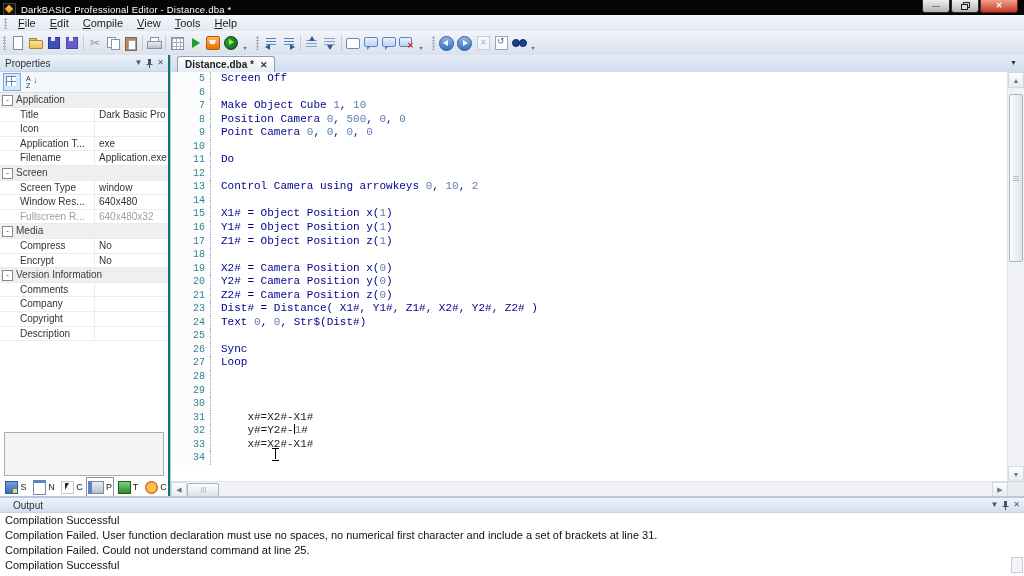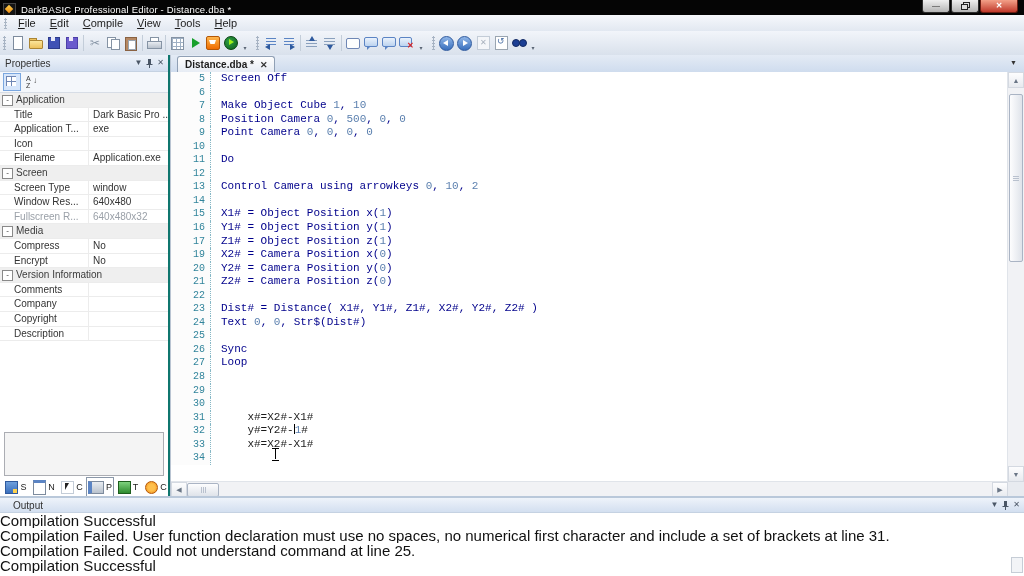--- a/index.html
+++ b/index.html
@@ -90,21 +90,21 @@
   .pt-cat{width:16px;height:16px;border:1px solid #7aa7e0;background:#d6e6fb;position:relative}
   .pt-cat::before{content:"";position:absolute;left:2px;top:2px;width:10px;height:10px;
       background-image:linear-gradient(#6f87b5 1px,transparent 1px),linear-gradient(90deg,#6f87b5 1px,transparent 1px);background-size:5px 5px;background-color:#fff}
   .pt-az{width:16px;height:16px;position:relative;font-size:7px;color:#333;line-height:1}
   .pt-az .a{position:absolute;left:2px;top:1px}.pt-az .z{position:absolute;left:2px;top:8px}
   .pt-az .ar{position:absolute;left:9px;top:3px;font-size:8px;color:#444}
   .pgrid{font-size:10px}
   .prow{height:13.6px;line-height:13.6px;display:flex;border-bottom:1px solid #ececec;background:#fff;overflow:hidden}
   .prow.cat{background:#efefef;color:#3c3c3c}
   .cbox{width:9px;height:9px;border:1px solid #898989;background:#fff;margin:2px 3px 0 2px;font-size:8px;line-height:7px;text-align:center;color:#333;flex:0 0 auto}
-  .plabel{width:74px;padding-left:14px;border-right:1px solid #ececec;color:#333;white-space:nowrap;overflow:hidden;flex:0 0 auto}
+  .plabel{width:74px;padding-left:20px;border-right:1px solid #ececec;color:#333;white-space:nowrap;overflow:hidden;flex:0 0 auto}
   .pvalue{flex:1;padding-left:4px;color:#333;white-space:nowrap;overflow:hidden}
   .prow.disabled .plabel,.prow.disabled .pvalue{color:#9aa0a8}
   .p-desc{position:absolute;left:4px;right:4px;top:377px;height:42px;border:1px solid #abadb3;background:#f4f4f4}
   .p-tabs{position:absolute;left:2px;bottom:1px;height:20px;display:flex;align-items:stretch}
   .ptab{width:26px;display:flex;align-items:center;justify-content:center;gap:2px;font-size:9px;color:#222;border:1px solid transparent}
   .ptab.sel{background:#fff;border:1px solid #8a97a8}
   .bt{width:11px;height:11px;flex:0 0 auto;position:relative}
   .bt-0{background:linear-gradient(#6fa0dc,#3a6fbd);border:1px solid #2f5a9e}
   .bt-0::after{content:"";position:absolute;right:0;bottom:0;width:4px;height:4px;background:#ffd24d}
   .bt-1{background:#fff;border:1px solid #7d8b9d;border-top:3px solid #5b84c4}
@@ -138,21 +138,21 @@
   .sb-thumb{position:absolute;background:linear-gradient(90deg,#fdfdfe,#dfe3ea);border:1px solid #aab4c4;border-radius:2px;box-sizing:border-box}
   .hthumb{background:linear-gradient(#fdfdfe,#dfe3ea)}
   .grip-v{position:absolute;left:3px;right:3px;top:50%;height:5px;margin-top:-2px;background:repeating-linear-gradient(#b9c1ce 0 1px,transparent 1px 2px)}
   .grip-h{position:absolute;top:3px;bottom:3px;left:50%;width:5px;margin-left:-2px;background:repeating-linear-gradient(90deg,#b9c1ce 0 1px,transparent 1px 2px)}
   .sb-corner{position:absolute;right:0;bottom:0;width:16px;height:16px;background:#e8ebf0}
 
   
   .output{position:absolute;left:0;right:0;bottom:0;height:78px;background:#fff;border-top:2px solid #b9c8da}
   .out-head{height:14px;background:linear-gradient(#eef3fa,#d3dff0);border-bottom:1px solid #c5d2e2;display:flex;align-items:center;font-size:10px;color:#333;padding-left:13px}
   .out-body{position:relative}
-  .out-line{height:15px;line-height:15px;font-size:15px;color:#111;white-space:nowrap;overflow:hidden}
+  .out-line{height:15px;line-height:15px;padding-left:5px;font-size:11px;color:#111;white-space:nowrap;overflow:hidden}
   .out-scroll{position:absolute;right:1px;bottom:3px;width:10px;height:14px;border:1px solid #c6cdd6;background:#f2f4f7}
 
   .pin-svg{display:block}
 </style>
 </head>
 <body>
 
 <div class="titlebar">
   <div class="app-icon"></div>
   <span class="title-text">DarkBASIC Professional Editor - Distance.dba *</span>
@@ -249,26 +249,26 @@
   <div class="pgrid">
       <div class="prow cat">
         <span class="cbox">-</span>
         <span>Application</span>
       </div>
       <div class="prow">
         <span class="plabel">Title</span>
         <span class="pvalue">Dark Basic Pro ...</span>
       </div>
       <div class="prow">
+        <span class="plabel">Icon</span>
+        <span class="pvalue"></span>
+      </div>
+      <div class="prow">
         <span class="plabel">Application T...</span>
         <span class="pvalue">exe</span>
-      </div>
-      <div class="prow">
-        <span class="plabel">Icon</span>
-        <span class="pvalue"></span>
       </div>
       <div class="prow">
         <span class="plabel">Filename</span>
         <span class="pvalue">Application.exe</span>
       </div>
       <div class="prow cat">
         <span class="cbox">-</span>
         <span>Screen</span>
       </div>
       <div class="prow">
@@ -361,24 +361,24 @@
       <div class="cl"><span class="ln">8</span><span class="ct">Position Camera <span class="num">0</span>, <span class="num">500</span>, <span class="num">0</span>, <span class="num">0</span></span></div>
       <div class="cl"><span class="ln">9</span><span class="ct">Point Camera <span class="num">0</span>, <span class="num">0</span>, <span class="num">0</span>, <span class="num">0</span></span></div>
       <div class="cl"><span class="ln">10</span><span class="ct"></span></div>
       <div class="cl"><span class="ln">11</span><span class="ct">Do</span></div>
       <div class="cl"><span class="ln">12</span><span class="ct"></span></div>
       <div class="cl"><span class="ln">13</span><span class="ct">Control Camera using arrowkeys <span class="num">0</span>, <span class="num">10</span>, <span class="num">2</span></span></div>
       <div class="cl"><span class="ln">14</span><span class="ct"></span></div>
       <div class="cl"><span class="ln">15</span><span class="ct">X1# = Object Position x(<span class="num">1</span>)</span></div>
       <div class="cl"><span class="ln">16</span><span class="ct">Y1# = Object Position y(<span class="num">1</span>)</span></div>
       <div class="cl"><span class="ln">17</span><span class="ct">Z1# = Object Position z(<span class="num">1</span>)</span></div>
+      <div class="cl"><span class="ln">18</span><span class="ct"></span></div>
       <div class="cl"><span class="ln">19</span><span class="ct">X2# = Camera Position x(<span class="num">0</span>)</span></div>
       <div class="cl"><span class="ln">20</span><span class="ct">Y2# = Camera Position y(<span class="num">0</span>)</span></div>
       <div class="cl"><span class="ln">21</span><span class="ct">Z2# = Camera Position z(<span class="num">0</span>)</span></div>
-      <div class="cl"><span class="ln">22</span><span class="ct"></span></div>
       <div class="cl"><span class="ln">23</span><span class="ct">Dist# = Distance( X1#, Y1#, Z1#, X2#, Y2#, Z2# )</span></div>
       <div class="cl"><span class="ln">24</span><span class="ct">Text <span class="num">0</span>, <span class="num">0</span>, Str$(Dist#)</span></div>
       <div class="cl"><span class="ln">25</span><span class="ct"></span></div>
       <div class="cl"><span class="ln">26</span><span class="ct">Sync</span></div>
       <div class="cl"><span class="ln">27</span><span class="ct">Loop</span></div>
       <div class="cl"><span class="ln">28</span><span class="ct"></span></div>
       <div class="cl"><span class="ln">29</span></div>
       <div class="cl"><span class="ln">30</span><span class="ct"></span></div>
       <div class="cl plain"><span class="ln">31</span><span class="ct">    x#=X2#-X1#</span></div>
       <div class="cl plain"><span class="ln">32</span><span class="ct">    y#=Y2#-<span class="caret"></span><span class="num">1</span>#</span></div>

